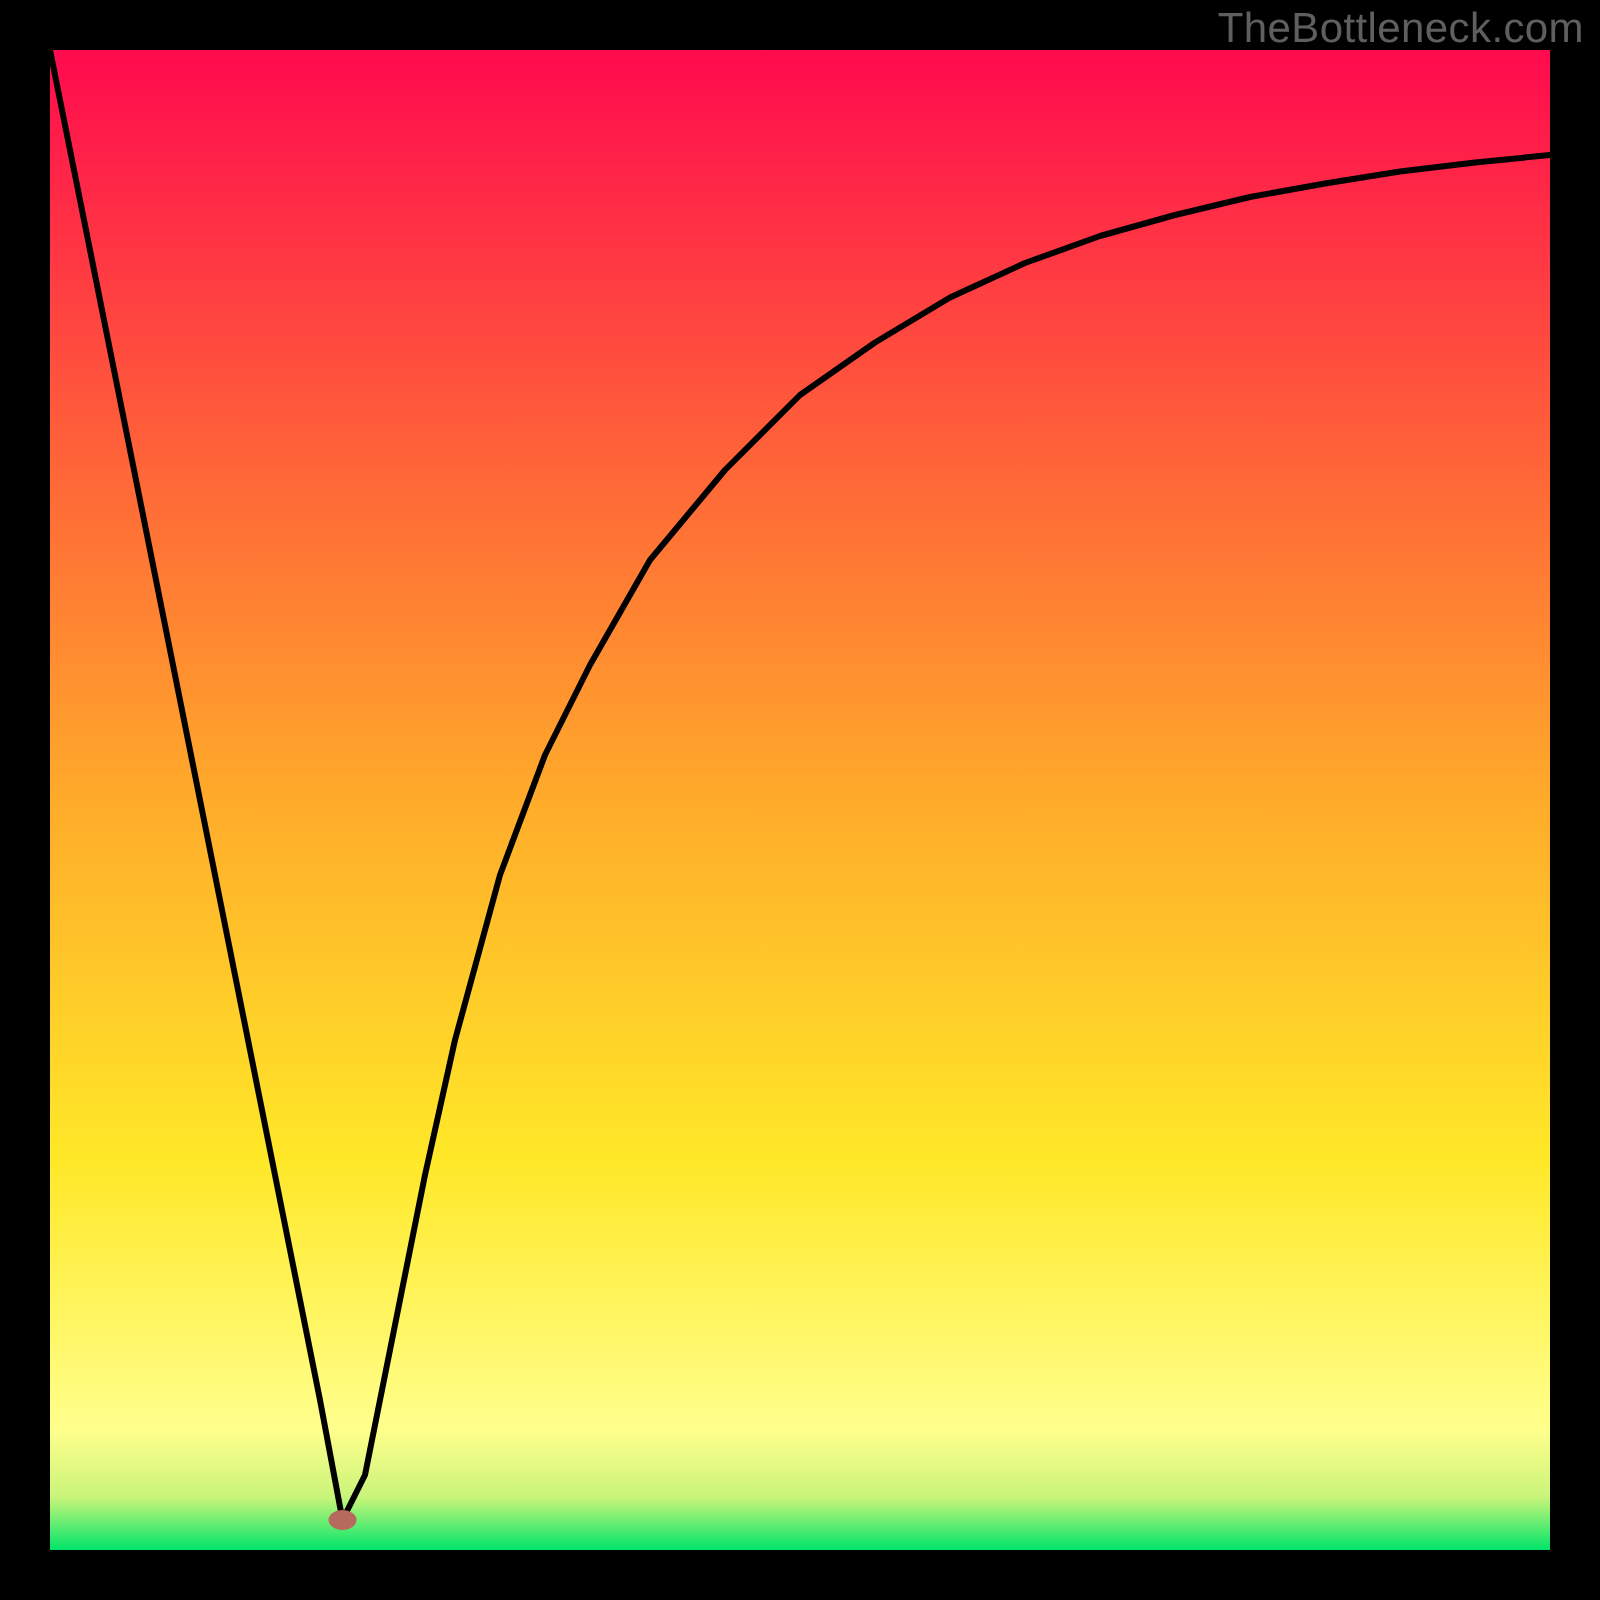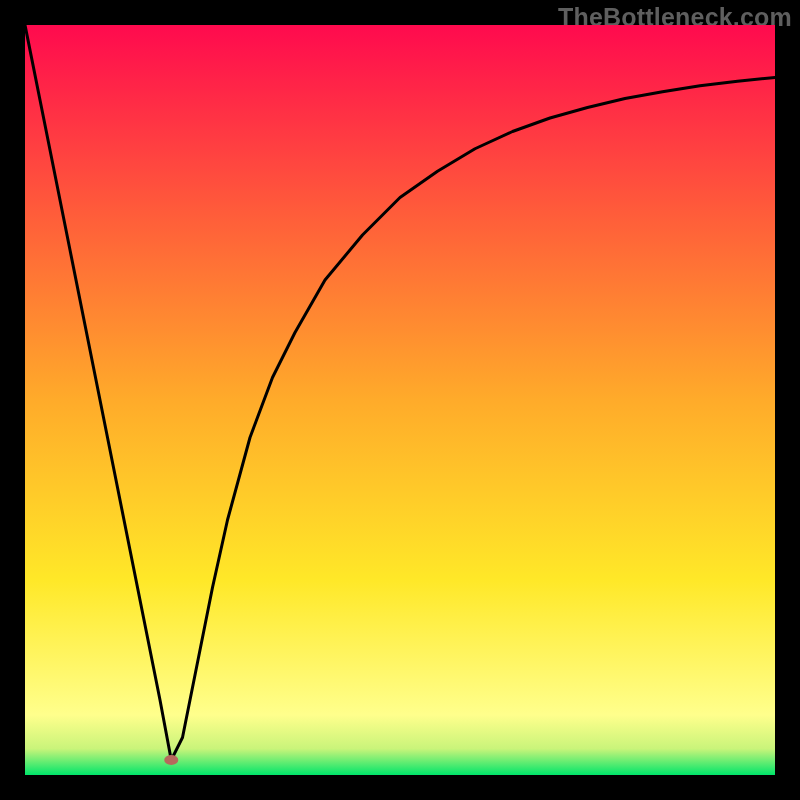--- a/index.html
+++ b/index.html
@@ -22,22 +22,22 @@
     left: 25px;
     top: 25px;
     width: 750px;
     height: 750px;
     
   }
   .watermark {
     position: absolute;
     top: 3px;
     right: 8px;
-    font-size: 25px;
-    font-weight: 700;
+    font-size: 21px;
+    font-weight: 400;
     color: #5f5f5f;
     font-family: Arial, sans-serif;
     letter-spacing: 0.2px;
   }
   svg {
     display: block;
   }
 </style>
 </head>
 <body>

